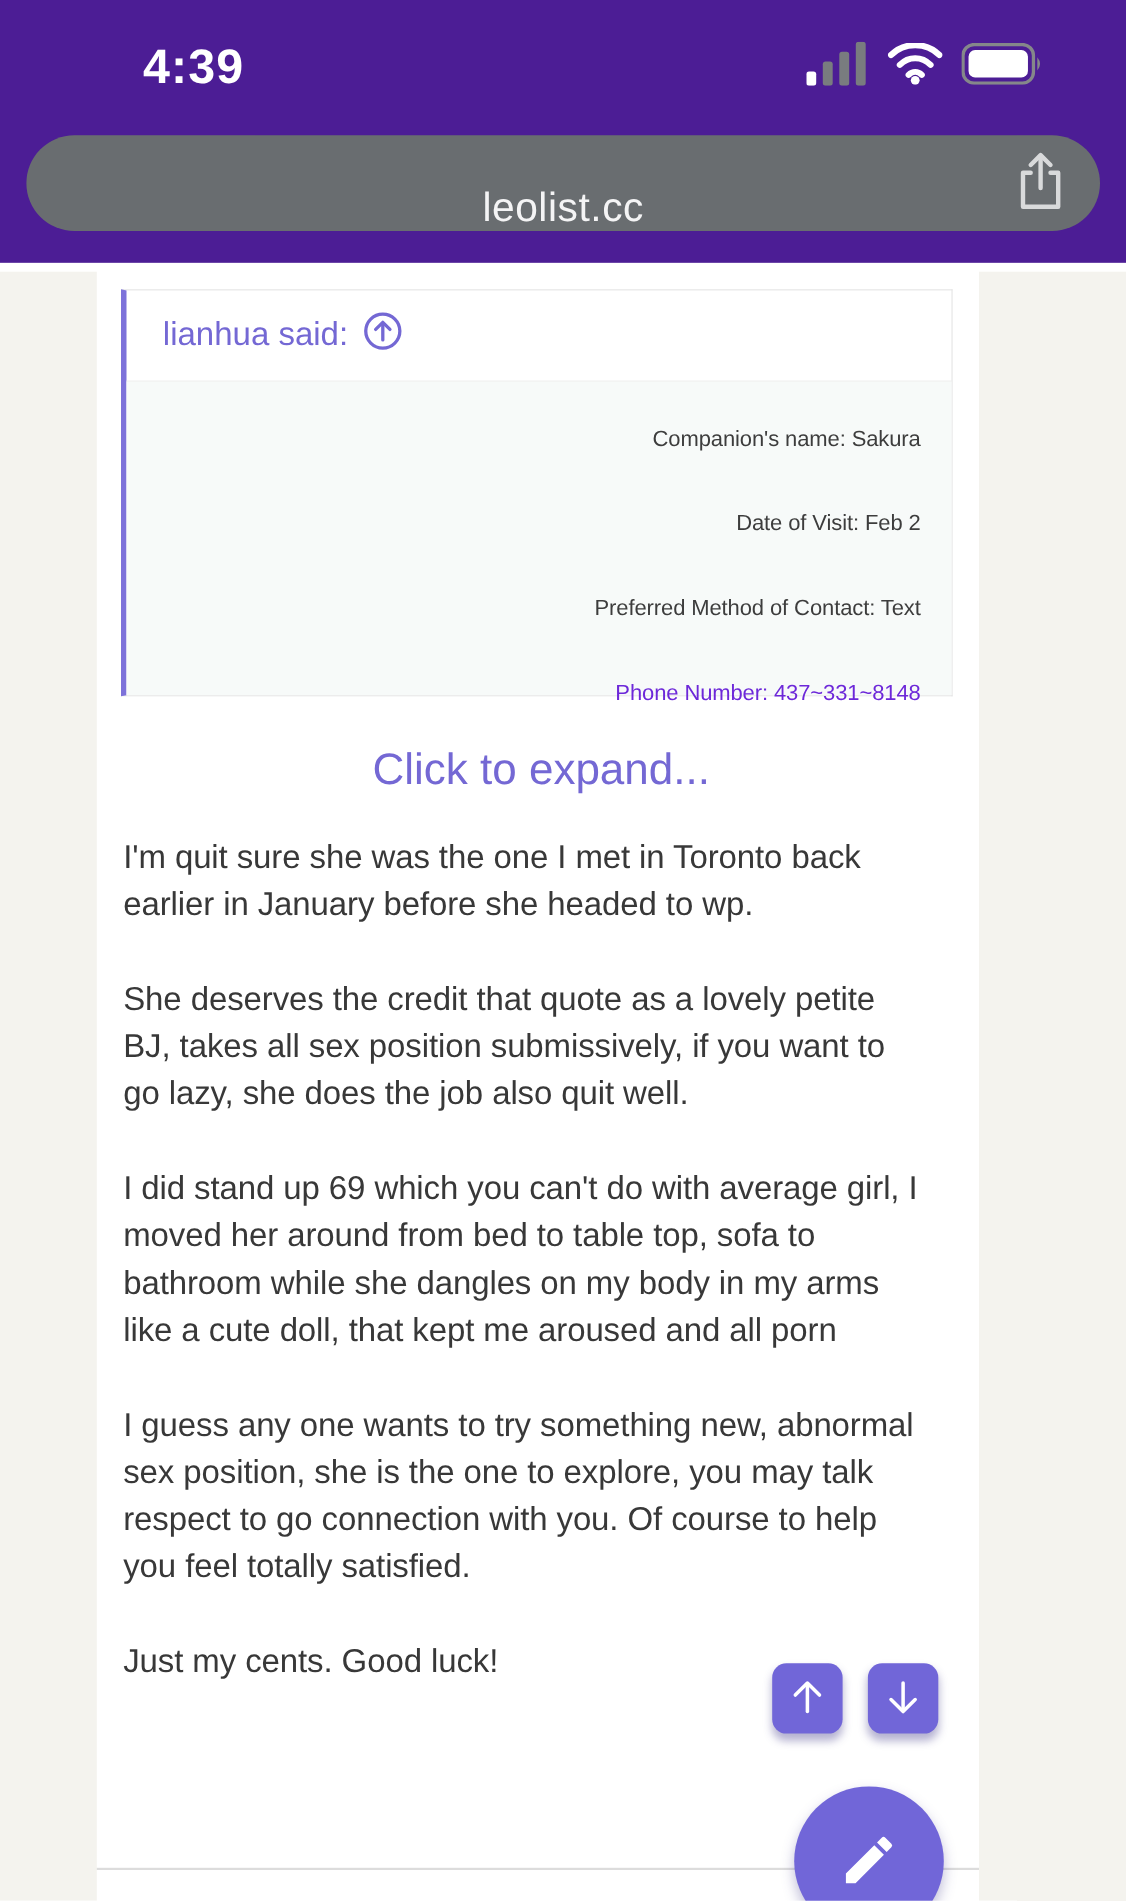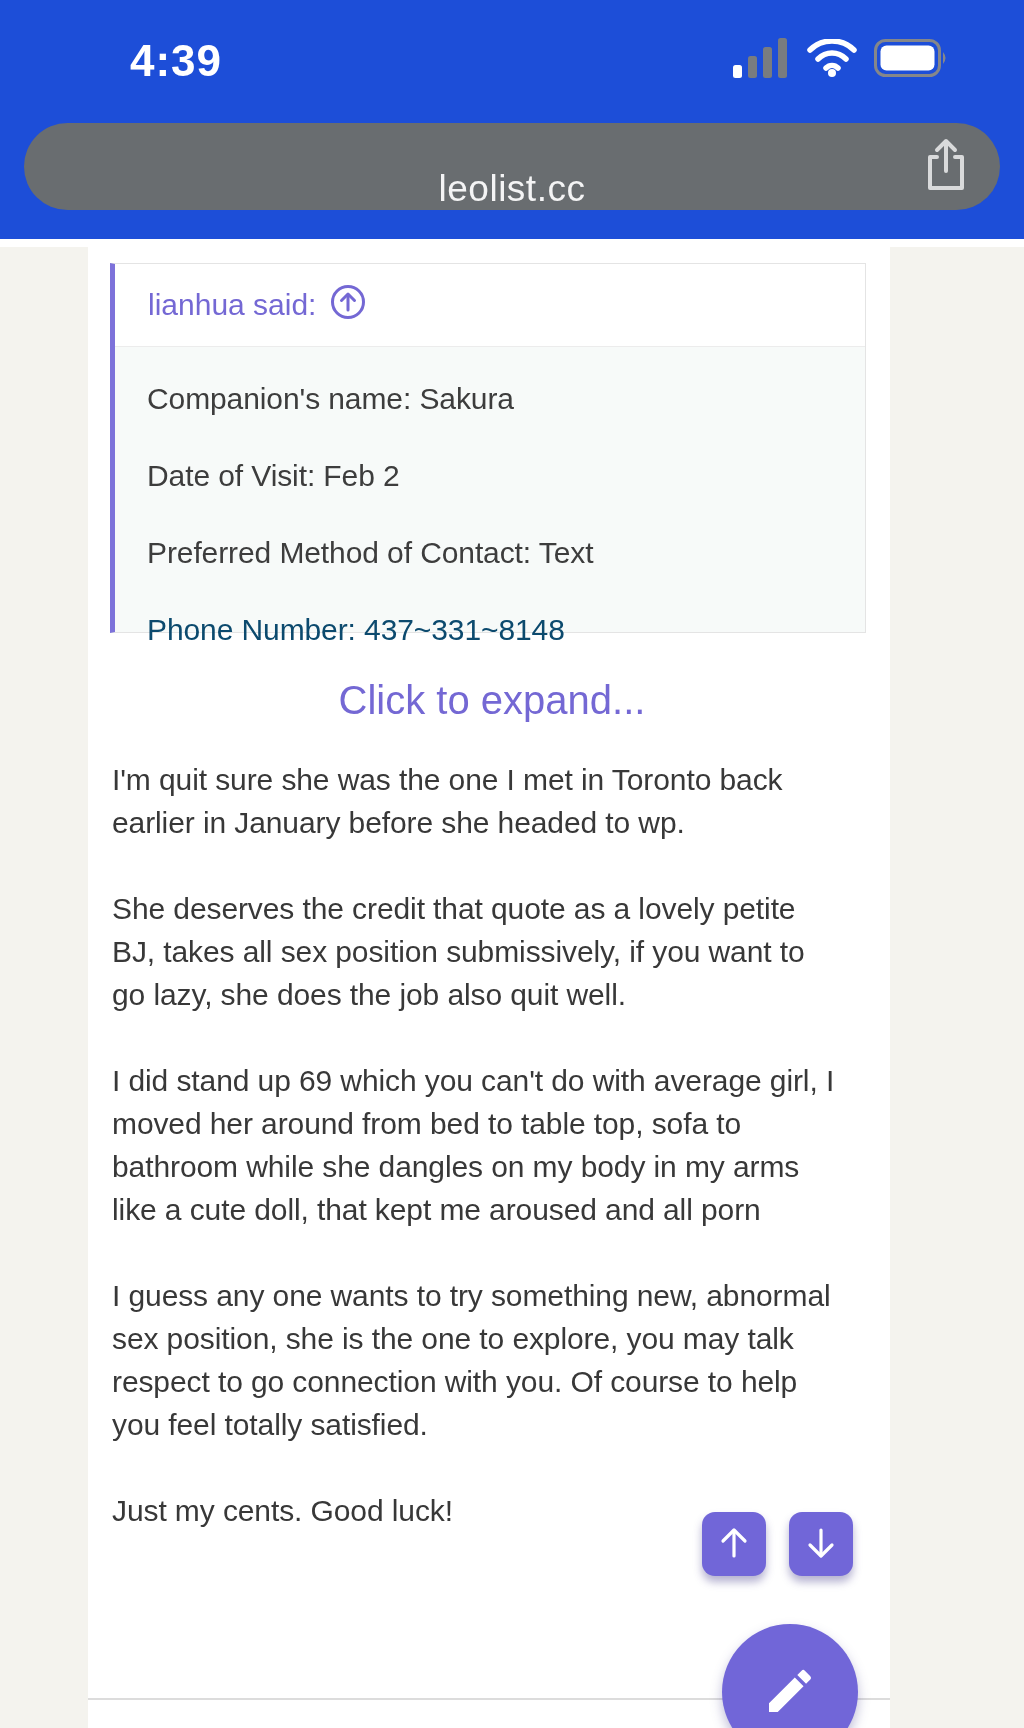--- a/index.html
+++ b/index.html
@@ -1,41 +1,41 @@
 <!DOCTYPE html>
 <html><head>
 <meta charset="utf-8">
 <style>
   html,body{margin:0;padding:0;}
   body{width:1024px;height:1728px;font-family:"Liberation Sans",sans-serif;background:#ffffff;}
   .screen{position:absolute;top:0;left:0;width:1024px;height:1728px;overflow:hidden;background:#ffffff;}
 
   
-  .chrome{position:absolute;top:0;left:0;width:1024px;height:239px;background:#1d4ed8;}
+  .chrome{position:absolute;top:0;left:0;width:1024px;height:239px;background:#4c1d95;}
   .time{position:absolute;left:130px;top:36px;color:#ffffff;font-size:44px;font-weight:bold;letter-spacing:1px;}
   .statusicons{position:absolute;left:733px;top:38px;width:215px;height:44px;display:flex;align-items:center;gap:17px;}
   .urlpill{position:absolute;left:24px;top:123px;width:976px;height:87px;background:#696d70;border-radius:44px;display:flex;align-items:flex-end;justify-content:center;}
   .urltext{color:#f4f4f5;font-size:37px;letter-spacing:.5px;}
   .sharebtn{position:absolute;right:26px;top:15px;width:56px;height:56px;display:flex;align-items:center;justify-content:center;background:none;border:none;padding:0;cursor:pointer;}
 
   
   .page{position:absolute;top:239px;left:0;width:1024px;height:1489px;background:#ffffff;}
   .beige{position:absolute;top:8px;bottom:0;background:#f4f3ee;}
   .beige.left{left:0;width:88px;}
   .beige.right{left:890px;width:134px;}
 
   
   .quote{position:absolute;left:110px;top:24px;width:756px;height:370px;box-sizing:border-box;
          border-left:5px solid #7d72da;border-top:1px solid #e4e4e4;border-right:1px solid #e4e4e4;border-bottom:1px solid #e4e4e4;
          background:#ffffff;}
   .quote-head{height:82px;border-bottom:1px solid #ececec;display:flex;align-items:center;padding-left:33px;}
   .quote-author{color:#7468d4;font-size:30px;text-decoration:none;display:flex;align-items:center;gap:13px;cursor:pointer;}
   .quote-body{position:absolute;left:0;top:83px;right:0;bottom:0;background:#f7faf9;padding:30px 28px 0 32px;box-sizing:border-box;}
-  .quote-line{font-size:30px;line-height:44px;color:#3d3d3d;margin-bottom:33px;letter-spacing:-0.1px;}
-  .quote-line.faded{color:#0c4a6e;}
+  .quote-line{font-size:20px;line-height:44px;color:#3d3d3d;margin-bottom:33px;letter-spacing:-0.1px;text-align:right;}
+  .quote-line.faded{color:#6d28d9;}
   .expand{display:block;text-align:center;color:#7468d4;font-size:40px;margin-top:-7px;cursor:pointer;text-decoration:none;}
 
   
   .post{position:absolute;left:112px;top:519px;width:770px;}
   .para{margin:0 0 43px 0;}
   .bodyline{font-size:30px;line-height:43px;color:#383838;letter-spacing:-0.1px;white-space:nowrap;}
 
   .divider{position:absolute;left:88px;top:1459px;width:802px;height:2px;background:#dcdcdc;}
 
   

